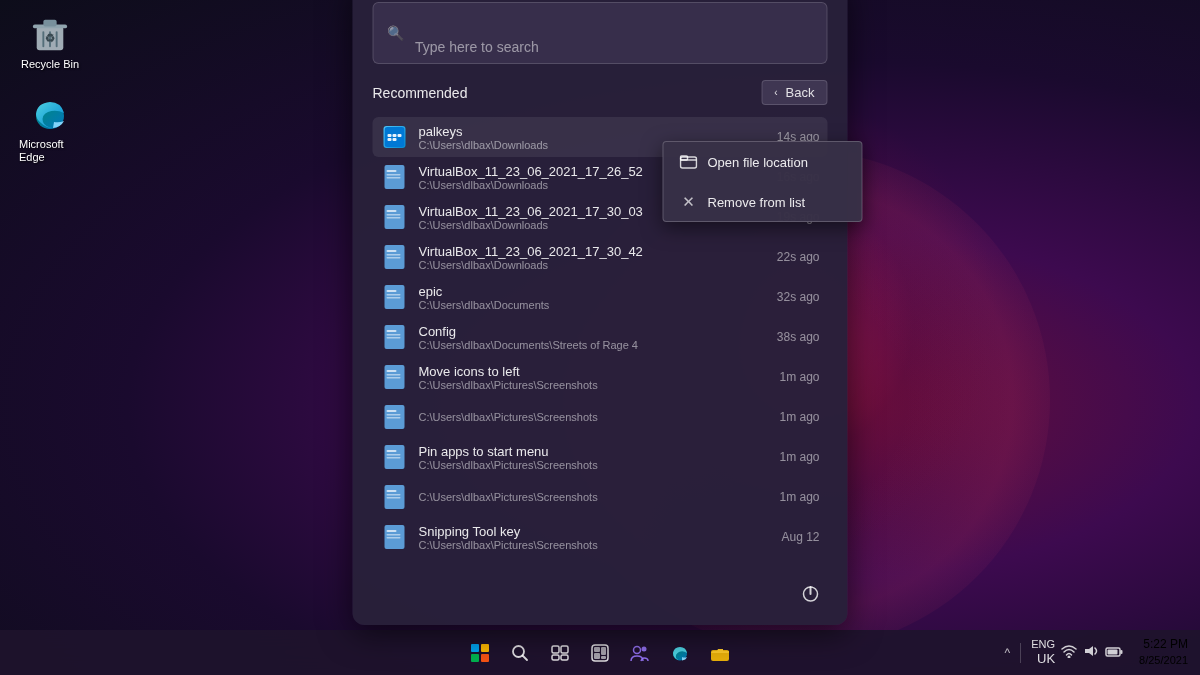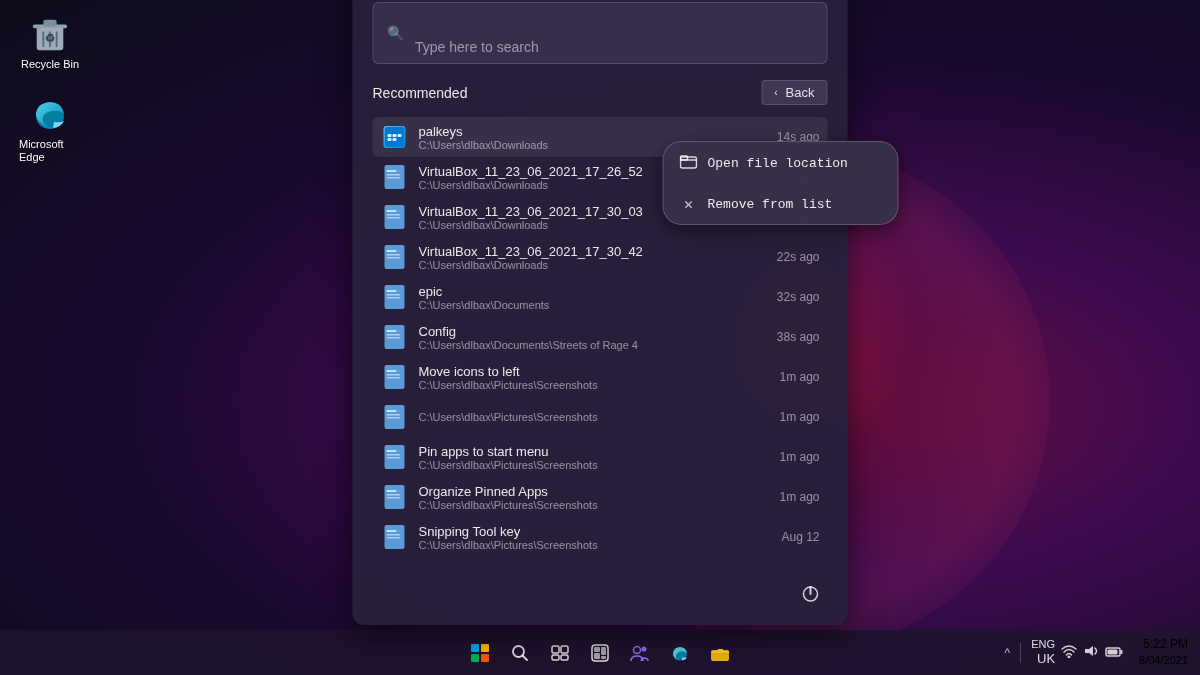--- a/index.html
+++ b/index.html
@@ -307,26 +307,25 @@
       margin-left: 8px;
     }
 
     
     .context-menu {
       position: absolute;
       top: 24px;
       left: 290px;
       background: rgba(55, 48, 70, 0.98);
       border: 1px solid rgba(255,255,255,0.2);
-      border-radius: 19px;
+      border-radius: 4px;
       box-shadow: 0 6px 20px rgba(0,0,0,0.5);
       overflow: hidden;
       z-index: 300;
-      width: 236px;
-      font-family: Liberation Mono, monospace;
+      width: 200px;
     }
 
     .context-menu-item {
       display: flex;
       align-items: center;
       gap: 10px;
       padding: 10px 16px;
       cursor: pointer;
       color: rgba(255,255,255,0.9);
       font-size: 13px;
@@ -617,21 +616,20 @@
         <div class="file-item">
           <div class="file-icon">
             <svg width="22" height="26" viewBox="0 0 22 26">
               <rect x="1" y="1" width="20" height="24" rx="2" fill="#5b9bd5"></rect>
               <rect x="3" y="6" width="10" height="2" rx="1" fill="white" opacity="0.7"></rect>
               <rect x="3" y="10" width="14" height="1.5" rx="0.75" fill="white" opacity="0.5"></rect>
               <rect x="3" y="13" width="14" height="1.5" rx="0.75" fill="white" opacity="0.5"></rect>
             </svg>
           </div>
           <div class="file-info">
-            <div class="file-name">Organize Pinned Apps</div>
             <div class="file-path">C:\Users\dlbax\Pictures\Screenshots</div>
           </div>
           <span class="file-time">1m ago</span>
         </div>
 
         <div class="file-item">
           <div class="file-icon">
             <svg width="22" height="26" viewBox="0 0 22 26">
               <rect x="1" y="1" width="20" height="24" rx="2" fill="#5b9bd5"></rect>
               <rect x="3" y="6" width="10" height="2" rx="1" fill="white" opacity="0.7"></rect>
@@ -762,18 +760,18 @@
         <span class="system-tray-icon">
           <svg width="18" height="12" viewBox="0 0 18 12">
             <rect x="1" y="2" width="14" height="8" rx="1.5" fill="none" stroke="rgba(255,255,255,0.8)" stroke-width="1.5"></rect>
             <rect x="2.5" y="3.5" width="10" height="5" rx="1" fill="rgba(255,255,255,0.8)"></rect>
             <rect x="15.5" y="4" width="2" height="4" rx="1" fill="rgba(255,255,255,0.8)"></rect>
           </svg>
         </span>
       </div>
       <div class="clock">
         <div class="clock-time">5:22 PM</div>
-        <div class="clock-date">8/04/2021</div>
+        <div class="clock-date">8/25/2021</div>
       </div>
     </div>
   </div>
 
 </div>
 
 </body></html>

